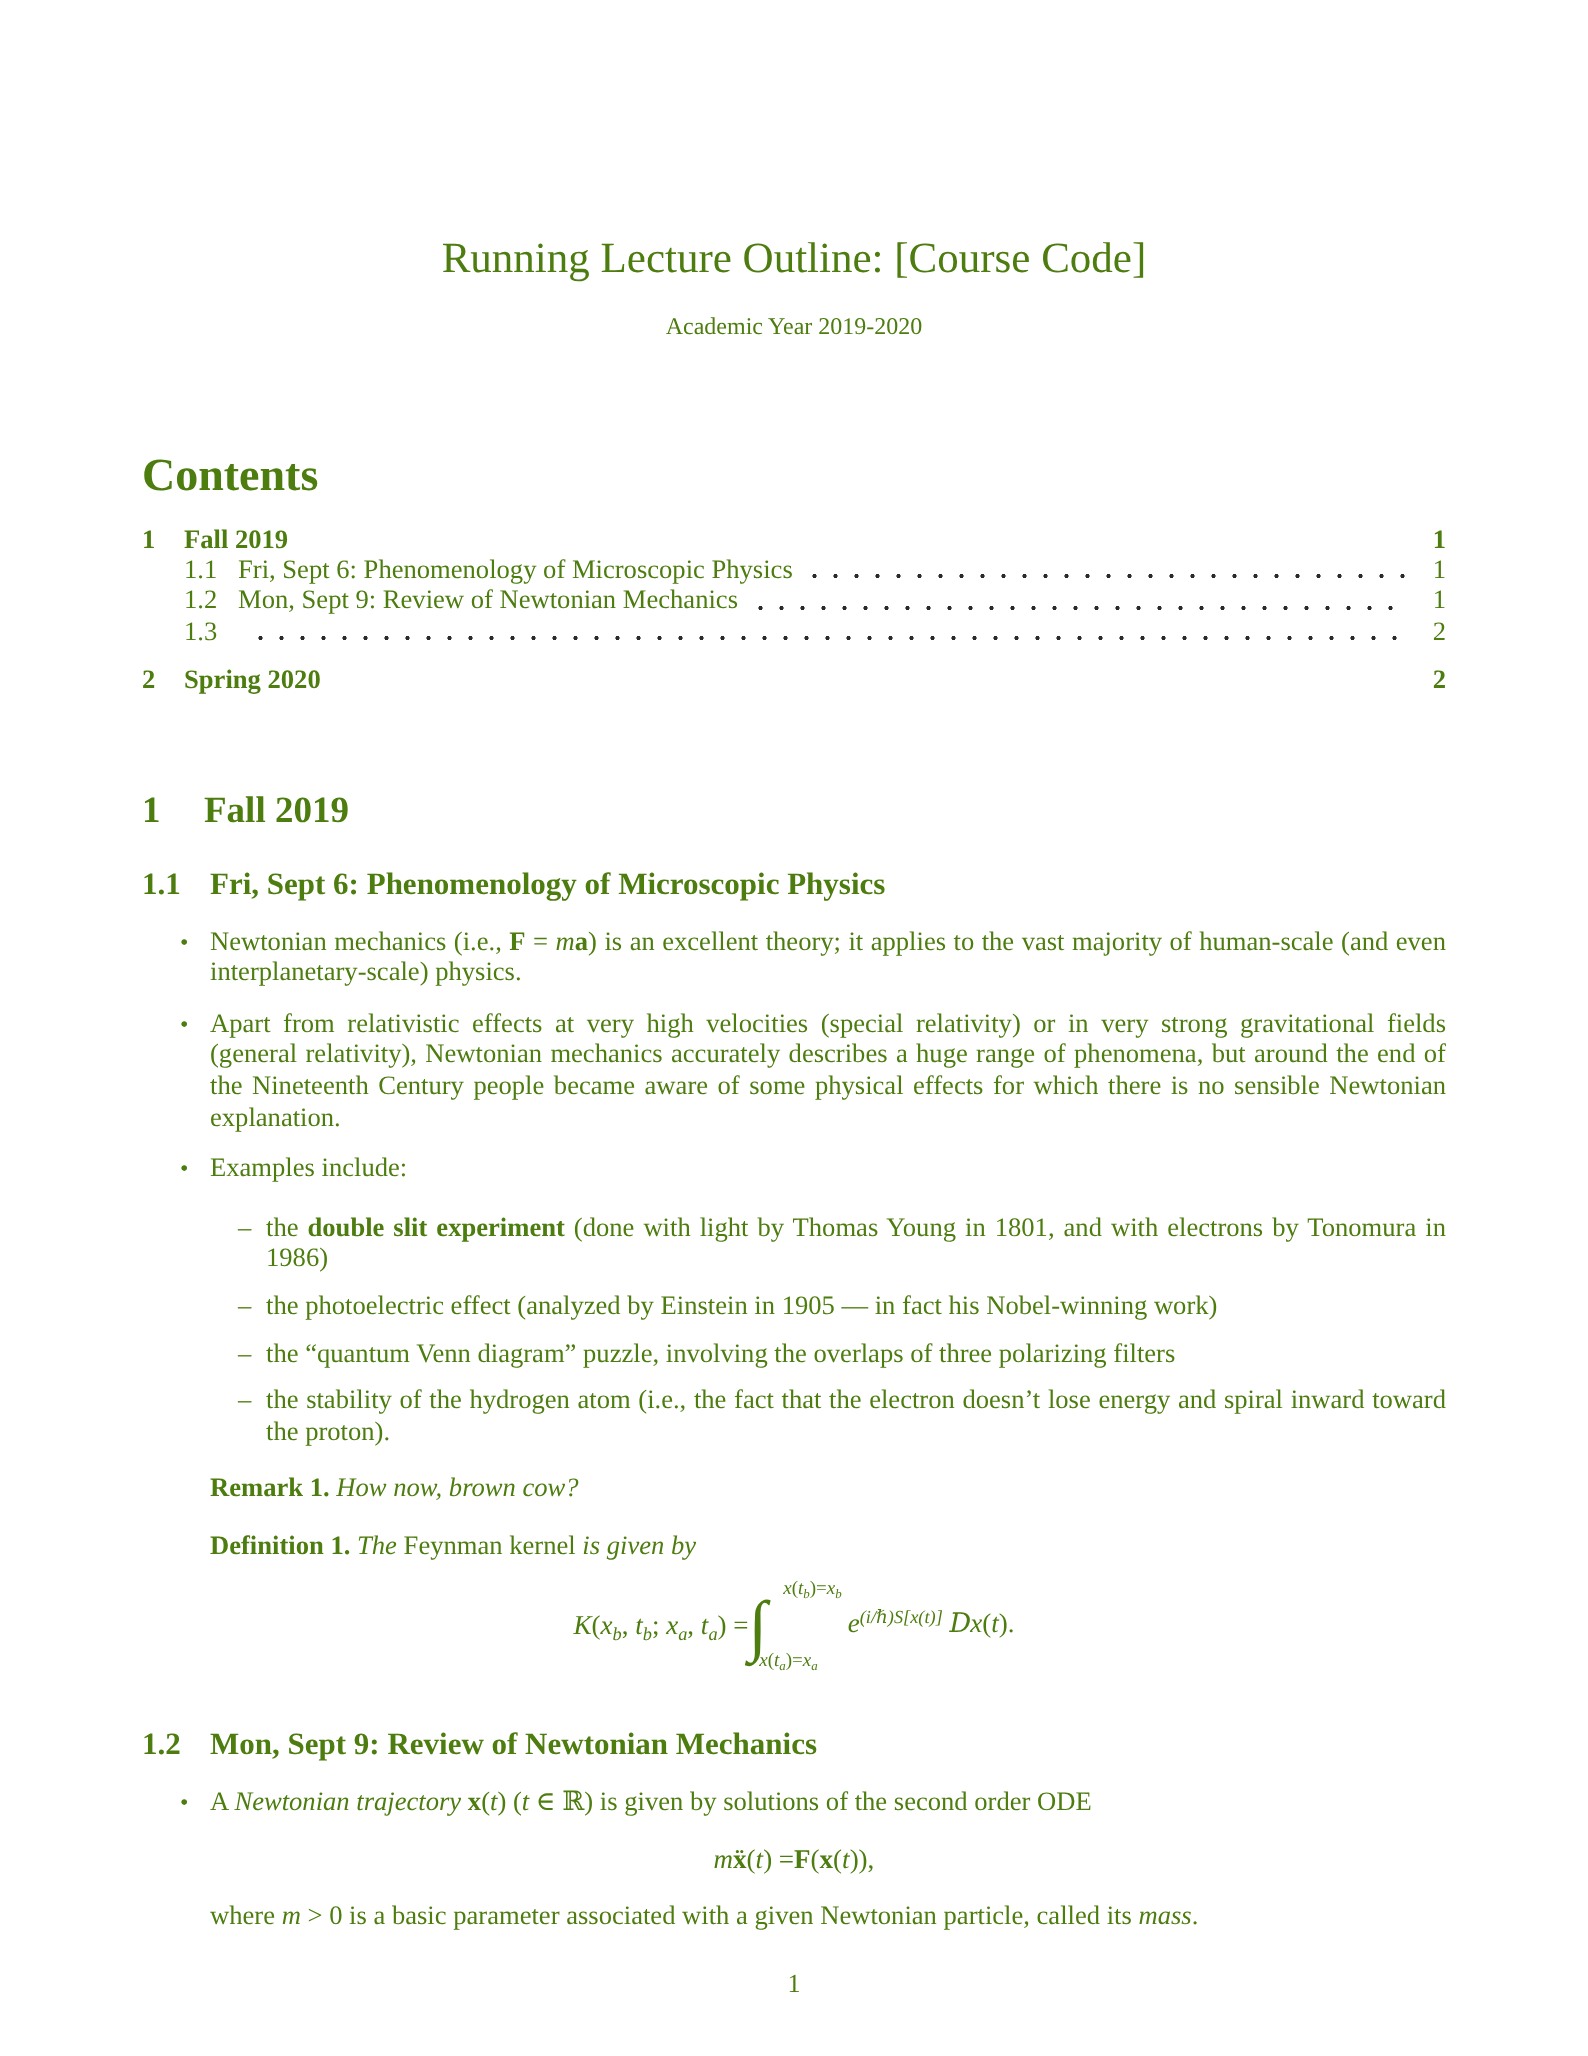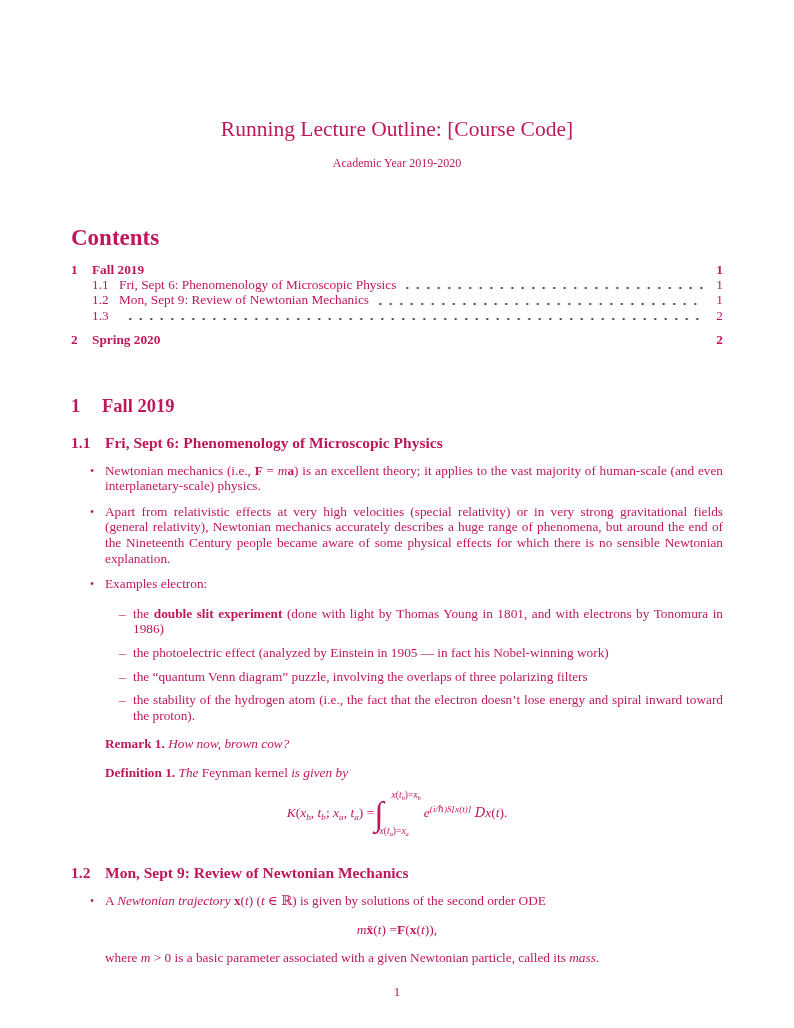--- a/index.html
+++ b/index.html
@@ -1,17 +1,17 @@
 <!DOCTYPE html>
 <html><head>
 <meta charset="utf-8">
 <style>
   html,body{margin:0;padding:0;background:#e8e8e8;}
   .page{
-    width:794px;height:1028px;background:#ffffff;color:#be185d;
+    width:794px;height:1028px;background:#ffffff;color:#4d7c0f;
     position:relative;overflow:hidden;margin:0 auto;
     font-family:"Liberation Serif","DejaVu Serif",serif;
     font-size:13.3px;line-height:15.6px;
   }
   .content{padding:0 71px;}
   .bb{font-weight:bold;}
   .it{font-style:italic;}
   .scr{font-style:italic;font-family:"DejaVu Serif",serif;letter-spacing:-0.5px;}
   sub{font-size:68%;line-height:0;vertical-align:-0.3em;}
   sup{font-size:68%;line-height:0;vertical-align:0.5em;}
@@ -132,21 +132,21 @@
       <span class="txt"><span>Newtonian mechanics (i.e., </span><span class="bb">F</span><span> = </span><span class="it">m</span><span class="bb">a</span><span>) is an excellent theory; it applies to the vast majority of human-scale (and even interplanetary-scale) physics.</span></span>
     </div>
 
     <div class="item">
       <span class="mk"><span class="blt">•</span></span>
       <span class="txt"><span>Apart from relativistic effects at very high velocities (special relativity) or in very strong gravitational fields (general relativity), Newtonian mechanics accurately describes a huge range of phenomena, but around the end of the Nineteenth Century people became aware of some physical effects for which there is no sensible Newtonian explanation.</span></span>
     </div>
 
     <div class="item">
       <span class="mk"><span class="blt">•</span></span>
-      <span class="txt"><span>Examples electron:</span></span>
+      <span class="txt"><span>Examples include:</span></span>
     </div>
 
     <div>
       <div class="subitem">
         <span class="mk">–</span>
         <span class="txt"><span>the </span><span class="bb">double slit experiment</span><span> (done with light by Thomas Young in 1801, and with electrons by Tonomura in 1986)</span></span>
       </div>
       <div class="subitem">
         <span class="mk">–</span>
         <span class="txt"><span>the photoelectric effect (analyzed by Einstein in 1905 — in fact his Nobel-winning work)</span></span>

